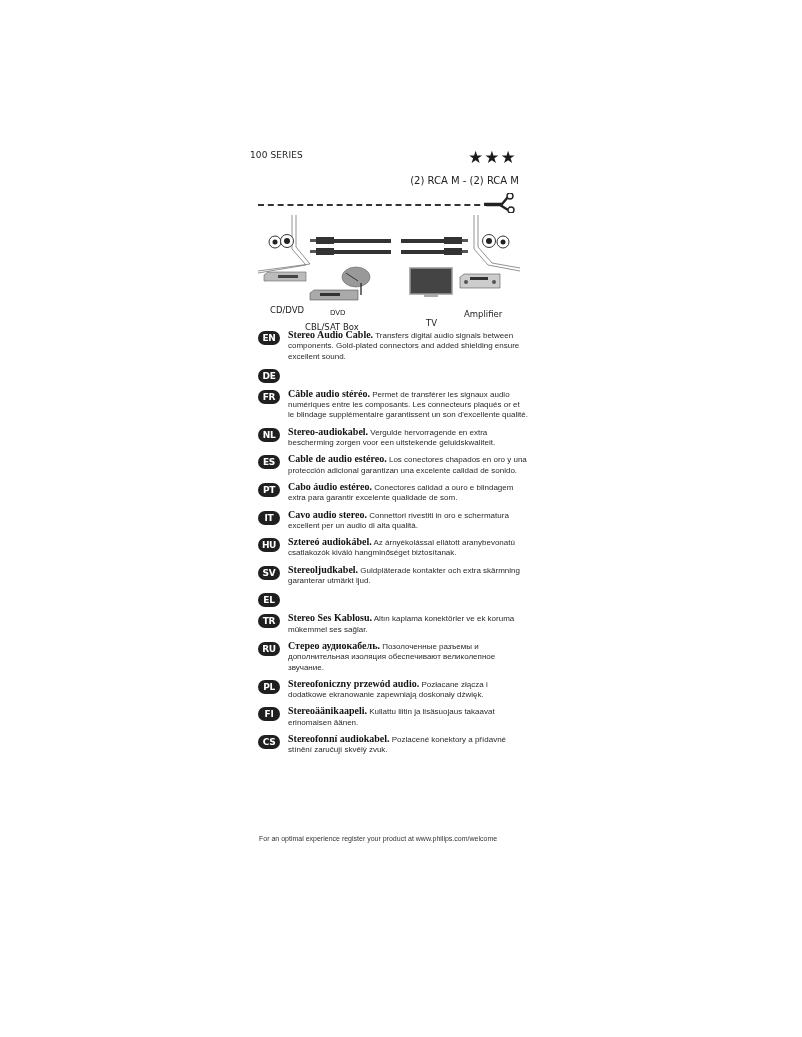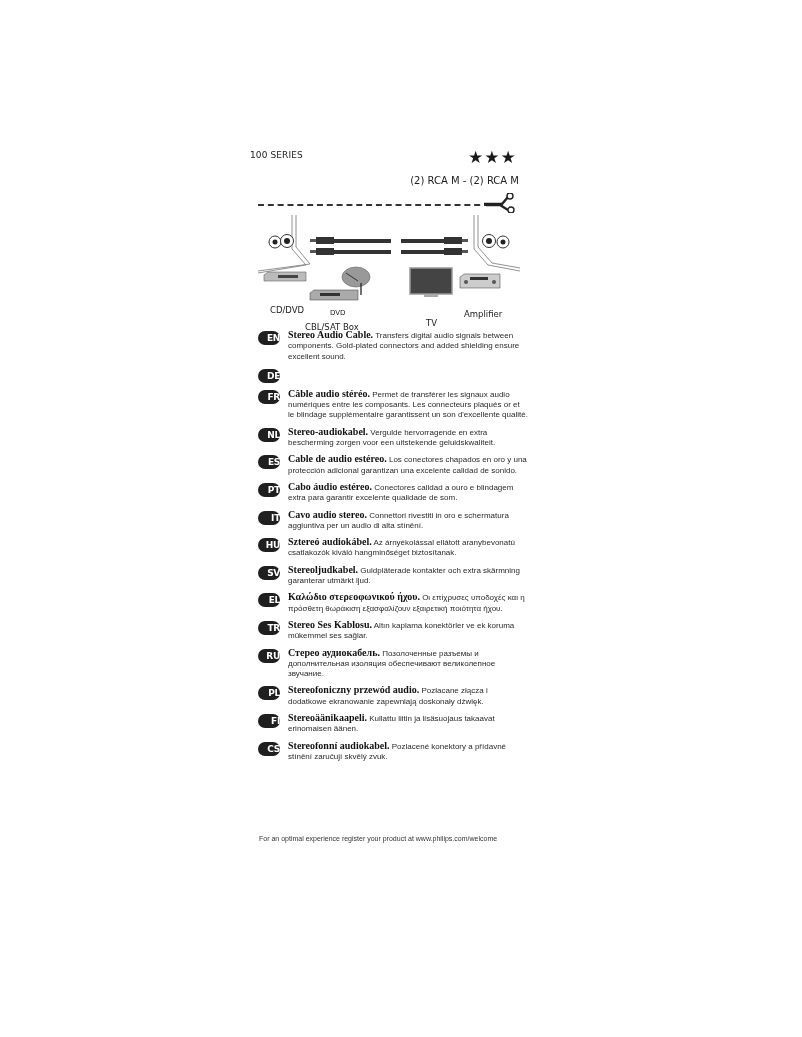--- a/index.html
+++ b/index.html
@@ -9,21 +9,21 @@
     .series { left: 250px; top: 150px; font-size: 9px; letter-spacing: 0.1px; color: #222; }
     .stars { left: 468px; top: 147px; font-size: 17px; letter-spacing: 1px; color: #1a1a1a; line-height: 20px; }
     .cable-spec { right: 283px; top: 175px; font-size: 10px; color: #222; white-space: nowrap; }
     .dashline { left: 258px; top: 204px; width: 232px; height: 0; border-top: 2px dashed #333; }
     .scissors { left: 482px; top: 193px; }
     .diagram { left: 258px; top: 213px; width: 262px; height: 110px; }
     .dev-label { font-size: 8.5px; color: #222; white-space: nowrap; margin-top: 16px; }
     .entries { left: 258px; top: 330px; width: 270px; }
     .entry { display: flex; align-items: flex-start; margin-bottom: 6px; }
     .badge { flex: 0 0 auto; width: 22px; height: 14px; border-radius: 7px; background: #1f1f1f;
-      color: #fff; font-size: 9px; font-weight: bold; text-align: right; line-height: 14px;
+      color: #fff; font-size: 9px; font-weight: bold; text-align: center; line-height: 14px;
       margin-right: 8px; margin-top: 1px; font-family: "DejaVu Sans", sans-serif; letter-spacing: -0.3px; }
     .etext { font-size: 8px; line-height: 10.3px; color: #2a2a2a; font-family: "Liberation Sans", sans-serif; }
     .etext b { font-weight: bold; color: #111; font-family: Liberation Serif, serif; font-size: 10px; }
     .footer { left: 259px; top: 835px; font-size: 7px; color: #333; white-space: nowrap; font-family: "Liberation Sans", sans-serif; }
   </style>
 </head>
 <body>
 
 <div class="abs series">100 SERIES</div>
 <div class="abs stars">★★★</div>
@@ -131,33 +131,32 @@
   <div class="entry">
     <div class="badge">ES</div>
     <div class="etext"><b>Cable de audio estéreo.</b> <span>Los conectores chapados en oro y una protección adicional garantizan una excelente calidad de sonido.</span></div>
   </div>
   <div class="entry">
     <div class="badge">PT</div>
     <div class="etext"><b>Cabo áudio estéreo.</b> <span>Conectores calidad a ouro e blindagem extra para garantir excelente qualidade de som.</span></div>
   </div>
   <div class="entry">
     <div class="badge">IT</div>
-    <div class="etext"><b>Cavo audio stereo.</b> <span>Connettori rivestiti in oro e schermatura aggiuntiva per un audio di alta stínění.</span></div>
+    <div class="etext"><b>Cavo audio stereo.</b> <span>Connettori rivestiti in oro e schermatura excellent per un audio di alta qualità.</span></div>
   </div>
   <div class="entry">
     <div class="badge">HU</div>
     <div class="etext"><b>Sztereó audiokábel.</b> <span>Az árnyékolással ellátott aranybevonatú csatlakozók kiváló hangminőséget biztosítanak.</span></div>
   </div>
   <div class="entry">
     <div class="badge">SV</div>
     <div class="etext"><b>Stereoljudkabel.</b> <span>Guldpläterade kontakter och extra skärmning garanterar utmärkt ljud.</span></div>
   </div>
   <div class="entry">
     <div class="badge">EL</div>
-    <div class="etext"><b>Καλώδιο στερεοφωνικού ήχου.</b> <span>Οι επίχρυσες υποδοχές και η πρόσθετη θωράκιση εξασφαλίζουν εξαιρετική ποιότητα ήχου.</span></div>
   </div>
   <div class="entry">
     <div class="badge">TR</div>
     <div class="etext"><b>Stereo Ses Kablosu.</b> <span>Altın kaplama konektörler ve ek koruma mükemmel ses sağlar.</span></div>
   </div>
   <div class="entry">
     <div class="badge">RU</div>
     <div class="etext"><b>Стерео аудиокабель.</b> <span>Позолоченные разъемы и дополнительная изоляция обеспечивают великолепное звучание.</span></div>
   </div>
   <div class="entry">

